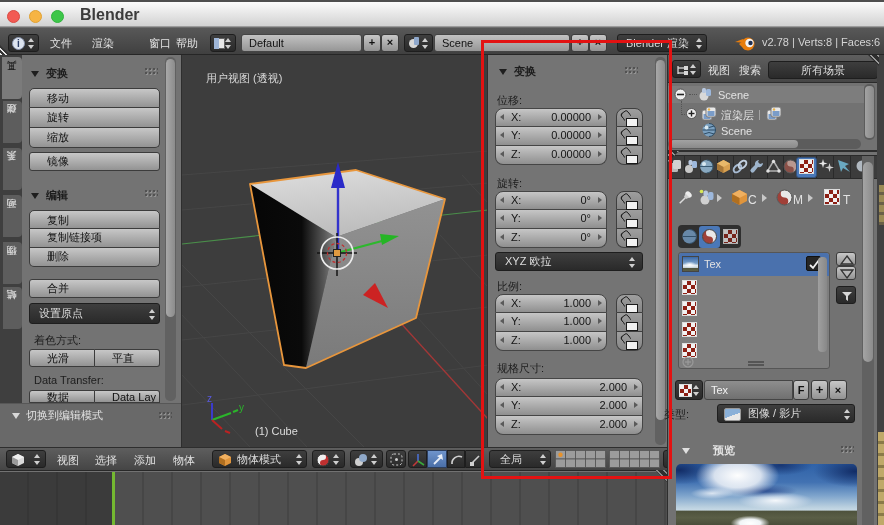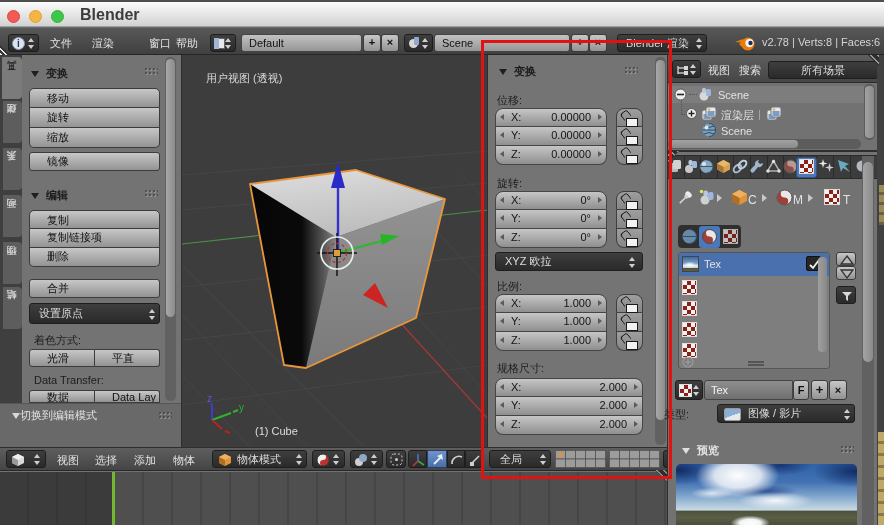--- a/index.html
+++ b/index.html
@@ -102,21 +102,21 @@
  <div class="ab btn" style="left:29px;top:349px;width:66px;height:18px;border-radius:3px 0 0 3px;line-height:16px">光滑</div>
  <div class="ab btn" style="left:95px;top:349px;width:65px;height:18px;border-radius:0 3px 3px 0;border-left:none;line-height:16px">平直</div>
  <div class="ab td" style="left:34px;top:374px">Data Transfer:</div>
  <div class="ab btn" style="left:29px;top:390px;width:66px;height:13px;border-radius:3px 0 0 0;line-height:13px;overflow:hidden">数据</div>
  <div class="ab btn" style="left:95px;top:390px;width:65px;height:13px;border-radius:0 3px 0 0;border-left:none;line-height:13px;overflow:hidden">Data Lay</div>
  <div class="ab" style="left:165px;top:57px;width:11px;height:344px;background:#616161;border-radius:5px"></div>
  <div class="ab" style="left:166px;top:59px;width:9px;height:258px;background:linear-gradient(90deg,#a8a8a8,#8c8c8c);border-radius:5px"></div>
 </div>
 
 <div class="ab" style="left:0;top:403px;width:181px;height:44px;background:#696969;border-top:1px solid #575757"></div>
-<div class="ab" style="left:12px;top:408px"><span class="tri" style="border-top-color:#d8d8d8;border-left-width:4px;border-right-width:4px;border-top-width:6px"></span><span class="t" style="">切换到编辑模式</span></div>
+<div class="ab" style="left:12px;top:408px"><span class="tri" style="border-top-color:#d8d8d8;border-left-width:4px;border-right-width:4px;border-top-width:6px"></span><span class="t" style="margin-left:6px">切换到编辑模式</span></div>
 <div class="dots" style="left:158px;top:411px"></div>
 
 <div id="viewport" class="ab" style="left:181px;top:55px;width:306px;height:392px;background:#3d3d3d;border-left:1px solid #2e2e2e">
 <svg width="306" height="392" style="position:absolute;left:0;top:0">
 <defs>
 <linearGradient id="gTop" x1="0" y1="0" x2="0.3" y2="1">
 <stop offset="0" stop-color="#dedede"></stop>
           <stop offset="1" stop-color="#bdbdbd"></stop>
         </linearGradient>
 <linearGradient id="gRight" x1="0" y1="0" x2="0" y2="1">
@@ -581,21 +581,21 @@
  <div class="ab btn" style="left:793px;top:380px;width:16px;height:20px;padding:0;text-align:center;line-height:18px;font-weight:bold">F</div>
  <div class="ab btn" style="left:811px;top:380px;width:17px;height:20px;padding:0;text-align:center;line-height:17px;font-weight:bold;font-size:13px">+</div>
  <div class="ab btn" style="left:829px;top:380px;width:18px;height:20px;padding:0;text-align:center;line-height:18px;font-weight:bold">×</div>
 
  <div class="ab td" style="left:664px;top:407px">类型:</div>
  <div class="ab dk" style="left:717px;top:404px;width:138px;height:19px">
   <div class="ab" style="left:6px;top:2.5px;width:17px;height:13px;background:linear-gradient(160deg,#8ab0d8 55%,#e8e8e8 56%);border:1px solid #999;border-radius:2px"></div>
   <span style="margin-left:30px;line-height:17px">图像 / 影片</span><div class="ud" style="top:4px"></div>
  </div>
 
- <div class="ab" style="left:682px;top:443px"><span class="tri" style="border-top-color:#e0e0e0;border-left-width:4.5px;border-right-width:4.5px;border-top-width:6.5px"></span><span class="t" style="margin-left:7px;font-weight:bold">预览</span></div>
+ <div class="ab" style="left:682px;top:443px"><span class="tri" style="border-top-color:#e0e0e0;border-left-width:4.5px;border-right-width:4.5px;border-top-width:6.5px"></span><span class="t" style="margin-left:23px;font-weight:bold">预览</span></div>
  <div class="dots" style="left:840px;top:445px"></div>
 
  <div class="ab sky" style="left:676px;top:464px;width:181px;height:61px;border-radius:5px 5px 0 0"></div>
  <div class="ab" style="left:862px;top:156px;width:12px;height:369px;background:#616161"></div>
  <div class="ab" style="left:863px;top:162px;width:10px;height:200px;background:linear-gradient(90deg,#a4a4a4,#8c8c8c);border-radius:5px"></div>
  <div class="ab" style="left:877px;top:55px;width:7px;height:470px;background:#414141"></div>
  <div class="ab" style="left:878px;top:432px;width:6px;height:93px;background:repeating-linear-gradient(#bfa969 0 9px,#8a7a48 9px 12px)"></div>
  <div class="ab" style="left:879px;top:185px;width:5px;height:40px;background:repeating-linear-gradient(#9a8a55 0 7px,#6a6048 7px 10px)"></div>
 </div>
 <style>

